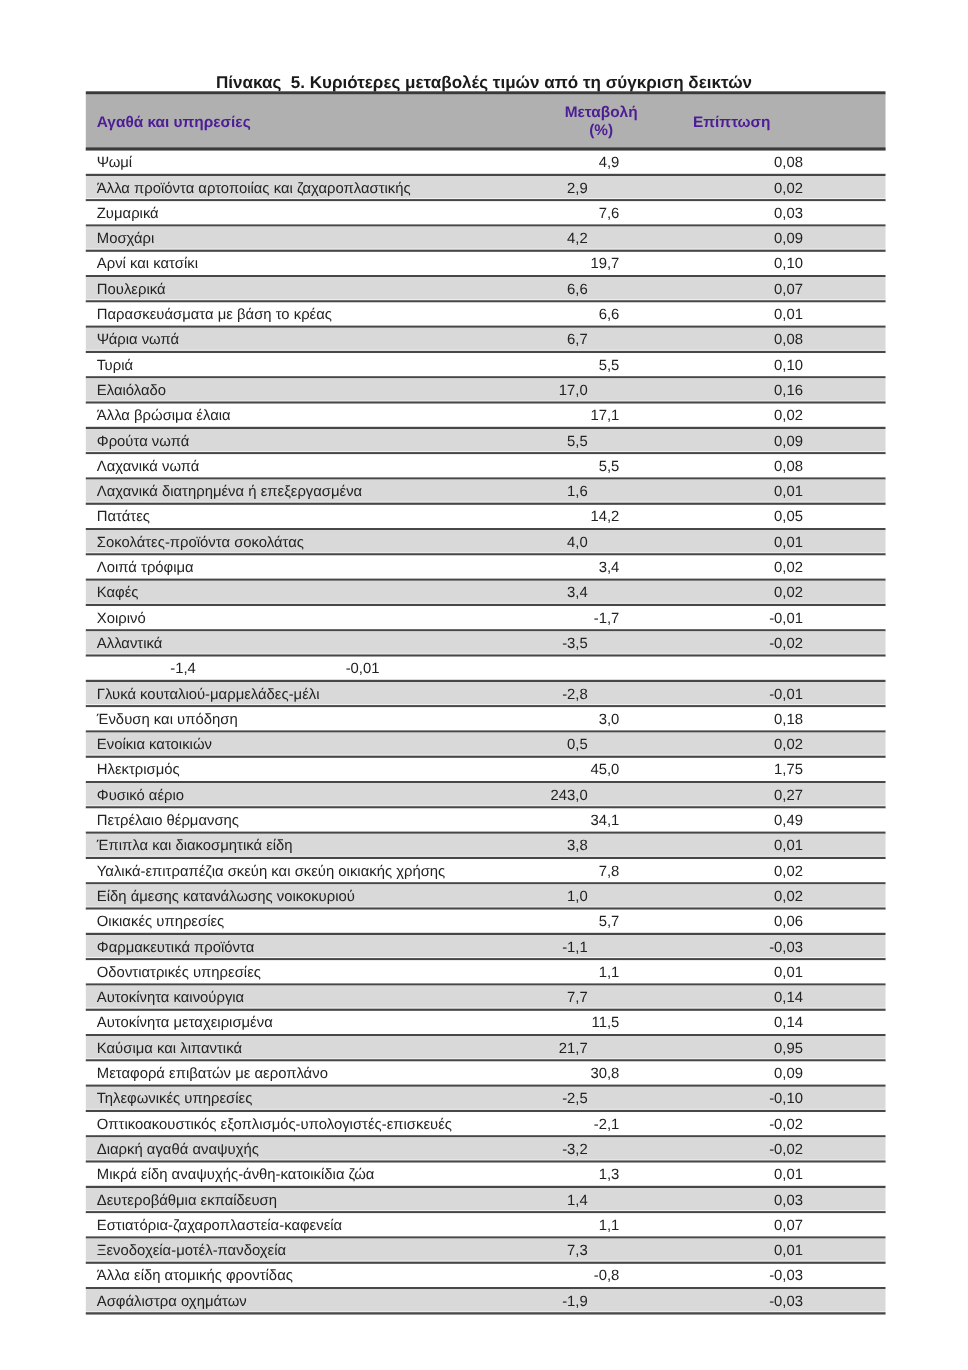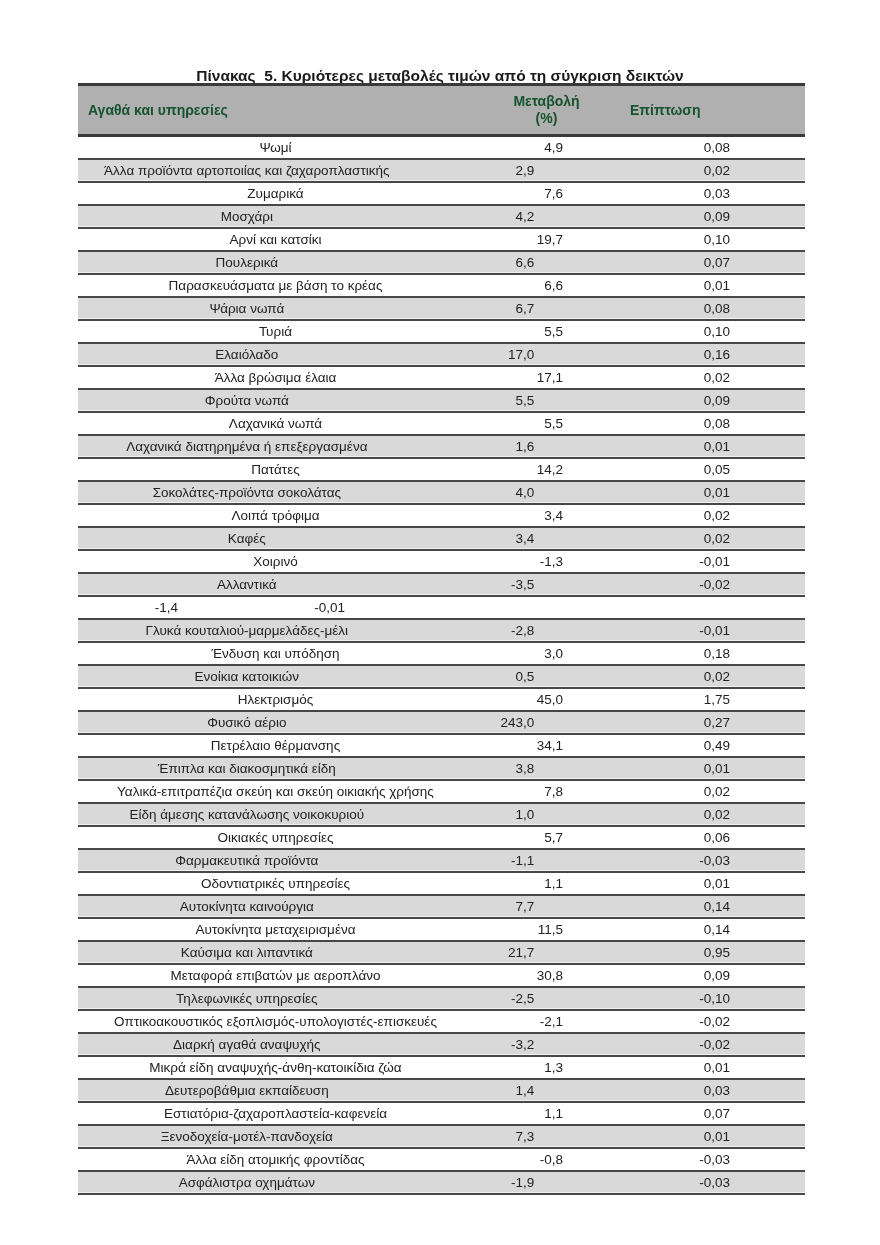--- a/index.html
+++ b/index.html
@@ -35,21 +35,21 @@
     border-top: 3px solid #3a3a3a;
   }
   .thead {
     display: flex;
     align-items: center;
     background: #b0b0b0;
     border-bottom: 3px solid #3a3a3a;
     height: 48px;
     font-weight: bold;
     font-size: 14px;
-    color: #14532d;
+    color: #4c1d95;
   }
   .th.goods {
     width: 385px;
     padding-left: 10px;
     box-sizing: border-box;
     text-align: left;
   }
   .th.change {
     width: 167px;
     text-align: center;
@@ -73,21 +73,20 @@
     gap: 44px;
   }
   .td {
     box-sizing: border-box;
     white-space: nowrap;
     overflow: visible;
   }
   .td.goods {
     width: 385px;
     padding-left: 10px;
-    text-align: center;
   }
   .td.change {
     width: 167px;
     text-align: right;
     padding-right: 67px;
   }
   .td.impact {
     width: 175px;
     text-align: right;
     padding-right: 75px;
@@ -197,21 +196,21 @@
         <div class="td change">3,4</div>
         <div class="td impact">0,02</div>
       </div>
       <div class="tr alt">
         <div class="td goods">Καφές</div>
         <div class="td change">3,4</div>
         <div class="td impact">0,02</div>
       </div>
       <div class="tr">
         <div class="td goods">Χοιρινό</div>
-        <div class="td change">-1,3</div>
+        <div class="td change">-1,7</div>
         <div class="td impact">-0,01</div>
       </div>
       <div class="tr alt">
         <div class="td goods">Αλλαντικά</div>
         <div class="td change">-3,5</div>
         <div class="td impact">-0,02</div>
       </div>
       <div class="tr">
         <div class="td change">-1,4</div>
         <div class="td impact">-0,01</div>

